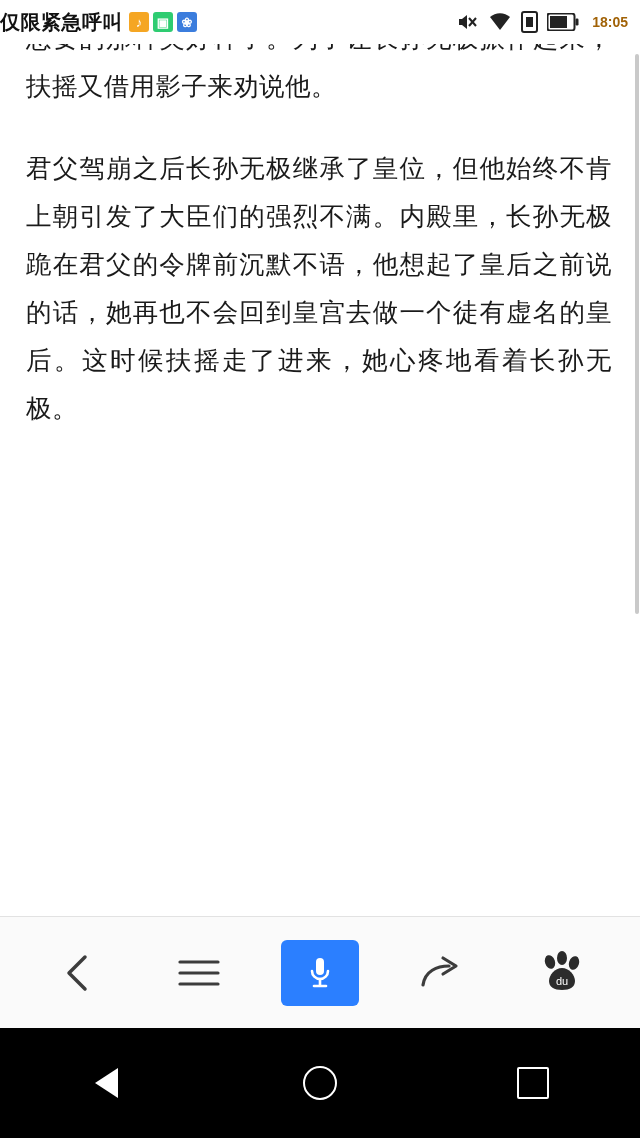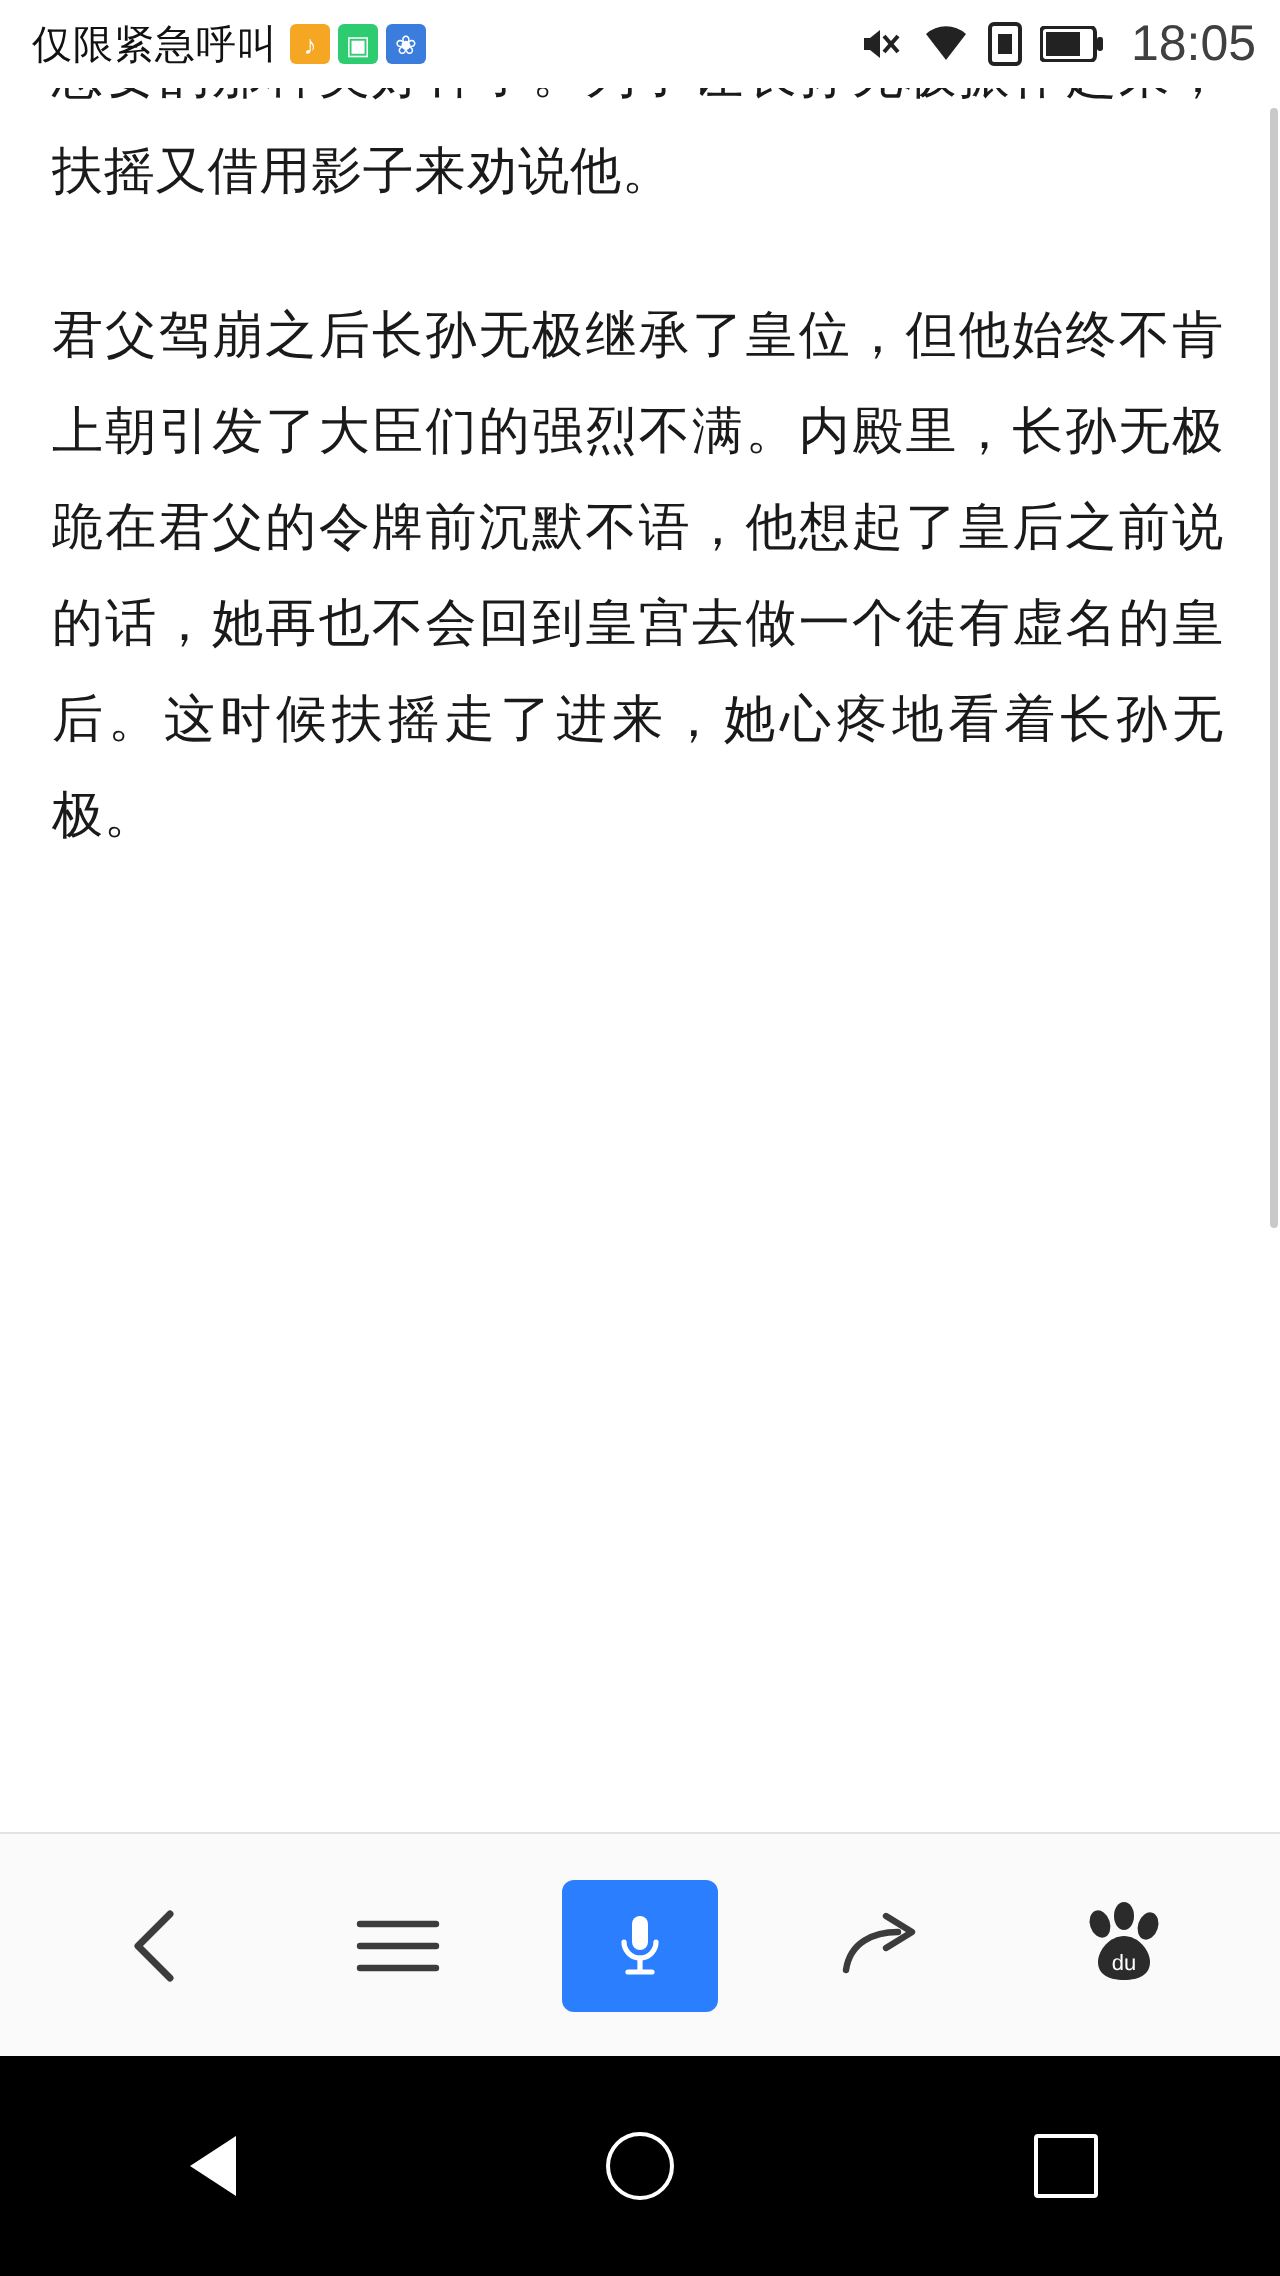--- a/index.html
+++ b/index.html
@@ -15,23 +15,24 @@
     position: relative;
   }
 
   
   .status-bar {
     height: 44px;
     width: 100%;
     box-sizing: border-box;
     display: flex;
     align-items: center;
-    padding: 0 12px 0 16px;
+    padding: 0 12px 0 0;
     background: #ffffff;
     position: relative;
+    font-weight: bold;
   }
   .carrier {
     font-size: 20px;
     color: #111;
     letter-spacing: 0.5px;
     white-space: nowrap;
   }
   .status-left-icons {
     display: flex;
     align-items: center;
@@ -52,22 +53,22 @@
   .sq-music { background: #f5a623; }
   .sq-green { background: #2ecc71; }
   .sq-blue  { background: #3b7ddd; }
   .status-spacer { flex: 1 1 auto; }
   .status-right {
     display: flex;
     align-items: center;
     gap: 9px;
   }
   .clock {
-    font-size: 25px;
-    color: #404040;
+    font-size: 14px;
+    color: #a16207;
     margin-left: 4px;
   }
   .mute-icon, .wifi-icon, .sim-icon, .batt-icon { display: block; }
 
   
   .content {
     position: absolute;
     top: 44px;
     left: 0;
     right: 0;

